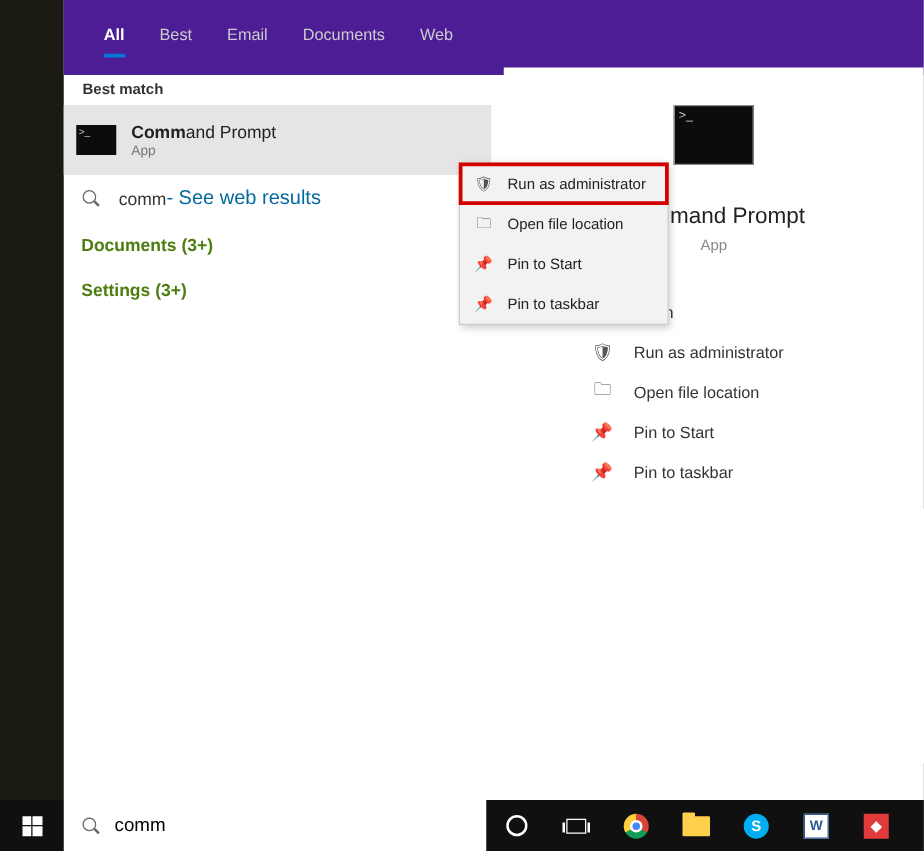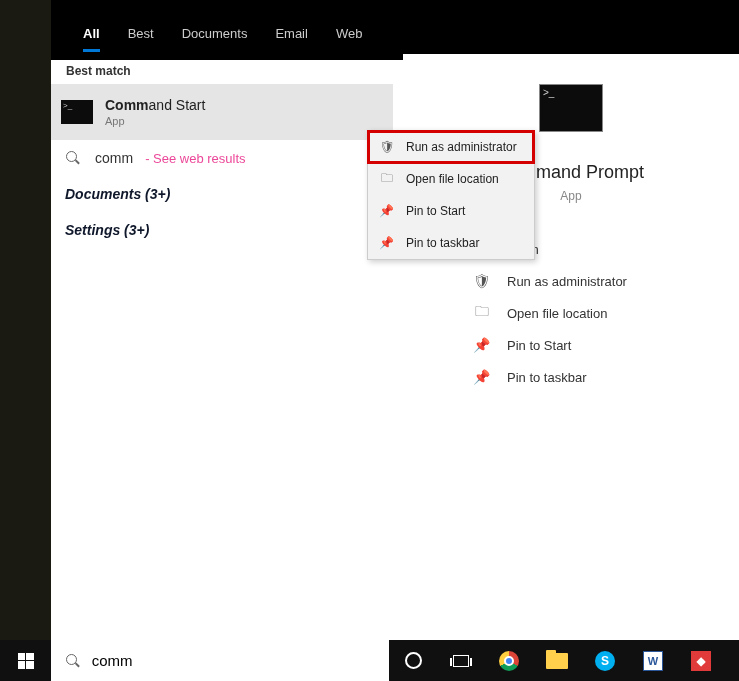--- a/index.html
+++ b/index.html
@@ -1,43 +1,43 @@
 <!DOCTYPE html>
 <html><head>
   <meta charset="utf-8">
   <style>
     * { margin: 0; padding: 0; box-sizing: border-box; font-family: "Segoe UI", Arial, sans-serif; }
     body { width: 739px; height: 681px; background: #2a2416; overflow: hidden; position: relative; }
     
     .search-panel { position: absolute; left: 51px; top: 0; width: 688px; height: 640px; background: #fff; }
     
-    .tabs { display: flex; background: #000000; height: 60px; align-items: flex-end; padding-left: 18px; }
+    .tabs { display: flex; background: #4c1d95; height: 60px; align-items: flex-start; padding-left: 18px; }
     .tab { color: #ccc; padding: 0 14px; height: 54px; display: flex; align-items: center; font-size: 13px; cursor: pointer; position: relative; }
     .tab.active { color: #fff; font-weight: 600; }
     .tab.active::after { content: ""; position: absolute; bottom: 8px; left: 14px; right: 14px; height: 3px; background: #0078d7; }
     .tab .chev { margin-left: 6px; font-size: 10px; }
     
     .left-col { position: absolute; left: 0; top: 54px; width: 342px; bottom: 0; }
     .section-header { font-size: 12px; font-weight: 600; color: #333; padding: 10px 15px 6px; }
     
     .best-match-item { display: flex; align-items: center; background: #e5e5e5; height: 56px; padding: 0 10px; cursor: pointer; }
     .cmd-icon-sm { width: 32px; height: 24px; background: #0c0c0c; margin-right: 12px; position: relative; }
     .cmd-icon-sm::before { content: ">_"; color: #ccc; font-size: 8px; position: absolute; top: 1px; left: 2px; }
     .best-match-title { font-size: 14px; color: #222; }
     .best-match-title .hl { font-weight: 700; }
     .best-match-sub { font-size: 11px; color: #777; margin-top: 2px; }
     
     .web-row { display: flex; align-items: center; padding: 10px 14px; cursor: pointer; }
     .mag-sm { width: 16px; height: 16px; margin-right: 14px; position: relative; }
     .mag-sm::before { content: ""; position: absolute; width: 9px; height: 9px; border: 1.5px solid #666; border-radius: 50%; left: 1px; top: 1px; }
     .mag-sm::after { content: ""; position: absolute; width: 5px; height: 1.5px; background: #666; transform: rotate(45deg); left: 10px; top: 11px; }
     .web-text { font-size: 14px; color: #333; }
-    .web-sub { color: #ec4899; font-size: 13px; margin-left: 12px; }
+    .web-sub { color: #0369a1; font-size: 16px; }
     
-    .cat-row { font-size: 14px; color: #0f172a; padding: 10px 14px; cursor: pointer; font-weight: 600; font-style: italic; }
+    .cat-row { font-size: 14px; color: #4d7c0f; padding: 10px 14px; cursor: pointer; font-weight: 600; }
     
     .right-col { position: absolute; left: 352px; top: 54px; right: 0; bottom: 0; background: #fff; padding-top: 30px; text-align: center; }
     .cmd-icon-lg { width: 64px; height: 48px; background: #0c0c0c; margin: 0 auto 30px; position: relative; border: 1px solid #888; }
     .cmd-icon-lg::before { content: ">_"; color: #ccc; font-size: 10px; position: absolute; top: 2px; left: 3px; }
     .detail-title { font-size: 18px; color: #222; margin-bottom: 6px; }
     .detail-sub { font-size: 12px; color: #888; margin-bottom: 30px; }
     
     .actions { text-align: left; padding-left: 70px; }
     .action-row { display: flex; align-items: center; height: 32px; font-size: 13px; color: #333; cursor: pointer; }
     .action-icon { width: 18px; height: 18px; margin-right: 16px; display: flex; align-items: center; justify-content: center; color: #555; font-size: 14px; }
@@ -75,31 +75,31 @@
 </head>
 <body>
 
 <div class="left-strip"></div>
 
 <div class="search-panel">
 
   <div class="tabs">
     <div class="tab active">All</div>
     <div class="tab">Best</div>
+    <div class="tab">Email</div>
     <div class="tab">Documents</div>
-    <div class="tab">Email</div>
     <div class="tab">Web</div>
   </div>
 
   <div class="left-col">
     <div class="section-header">Best match</div>
     <div class="best-match-item">
       <div class="cmd-icon-sm"></div>
       <div>
-        <div class="best-match-title"><span class="hl">Comm</span><span>and Start</span></div>
+        <div class="best-match-title"><span class="hl">Comm</span><span>and Prompt</span></div>
         <div class="best-match-sub">App</div>
       </div>
     </div>
     <div class="web-row">
       <div class="mag-sm"></div>
       <span class="web-text">comm</span>
       <span class="web-sub"> - See web results</span>
     </div>
     <div class="cat-row">Documents (3+)</div>
     <div class="cat-row">Settings (3+)</div>

